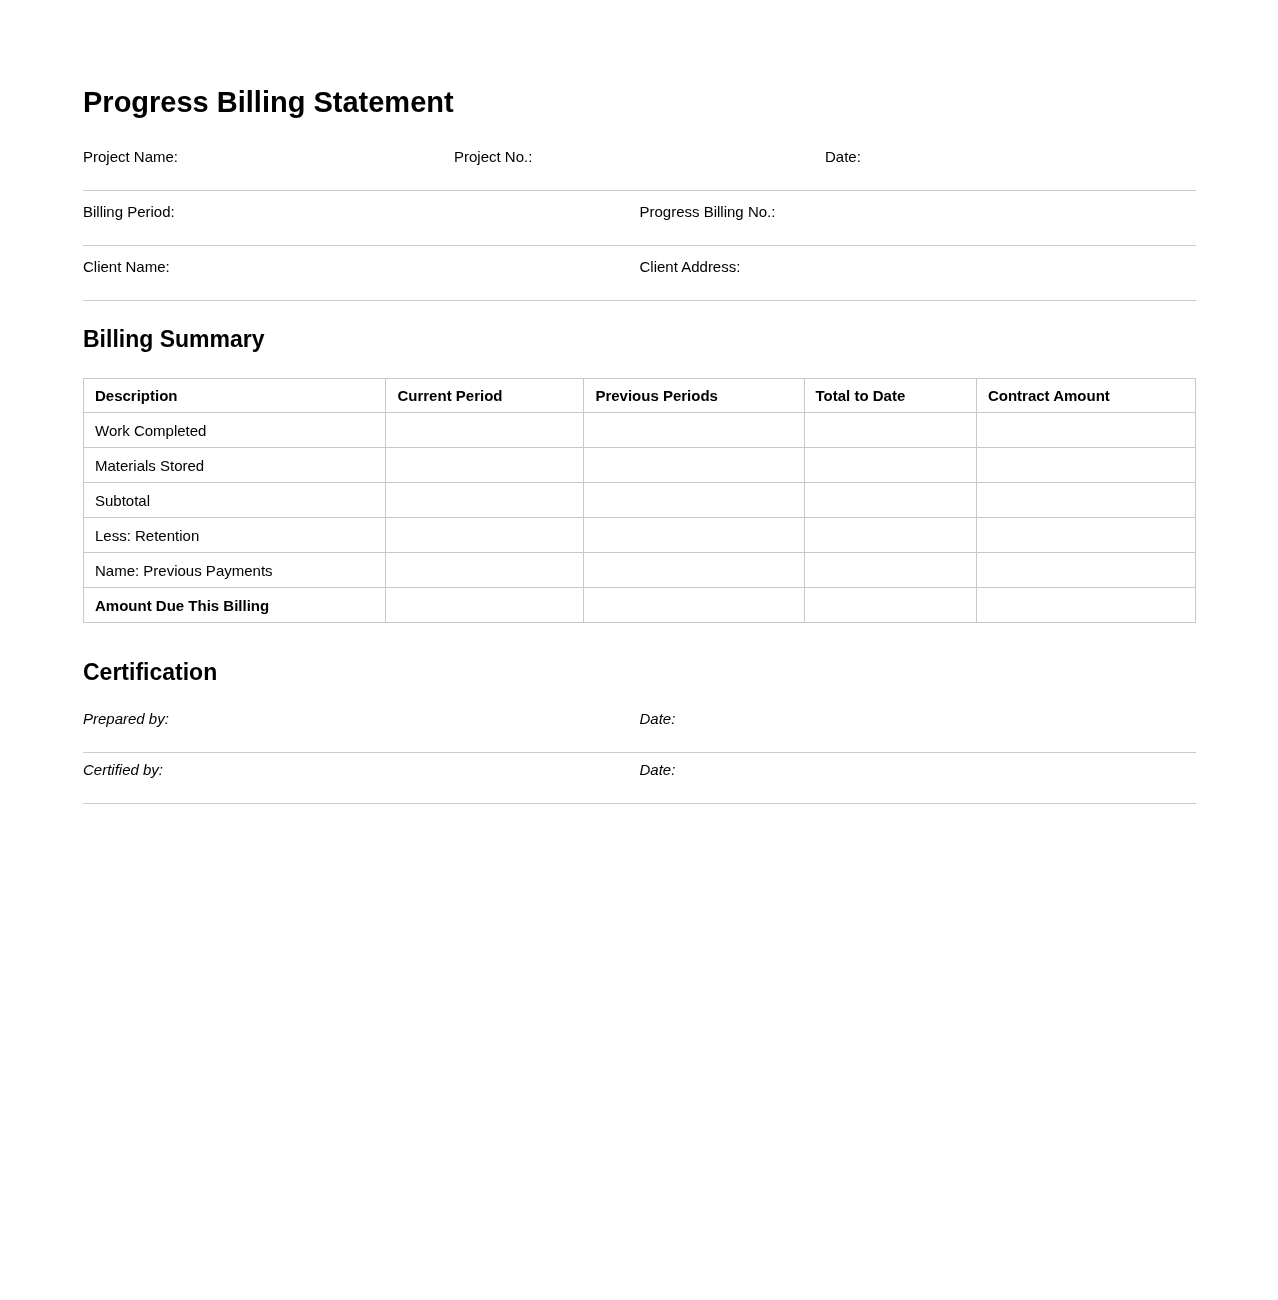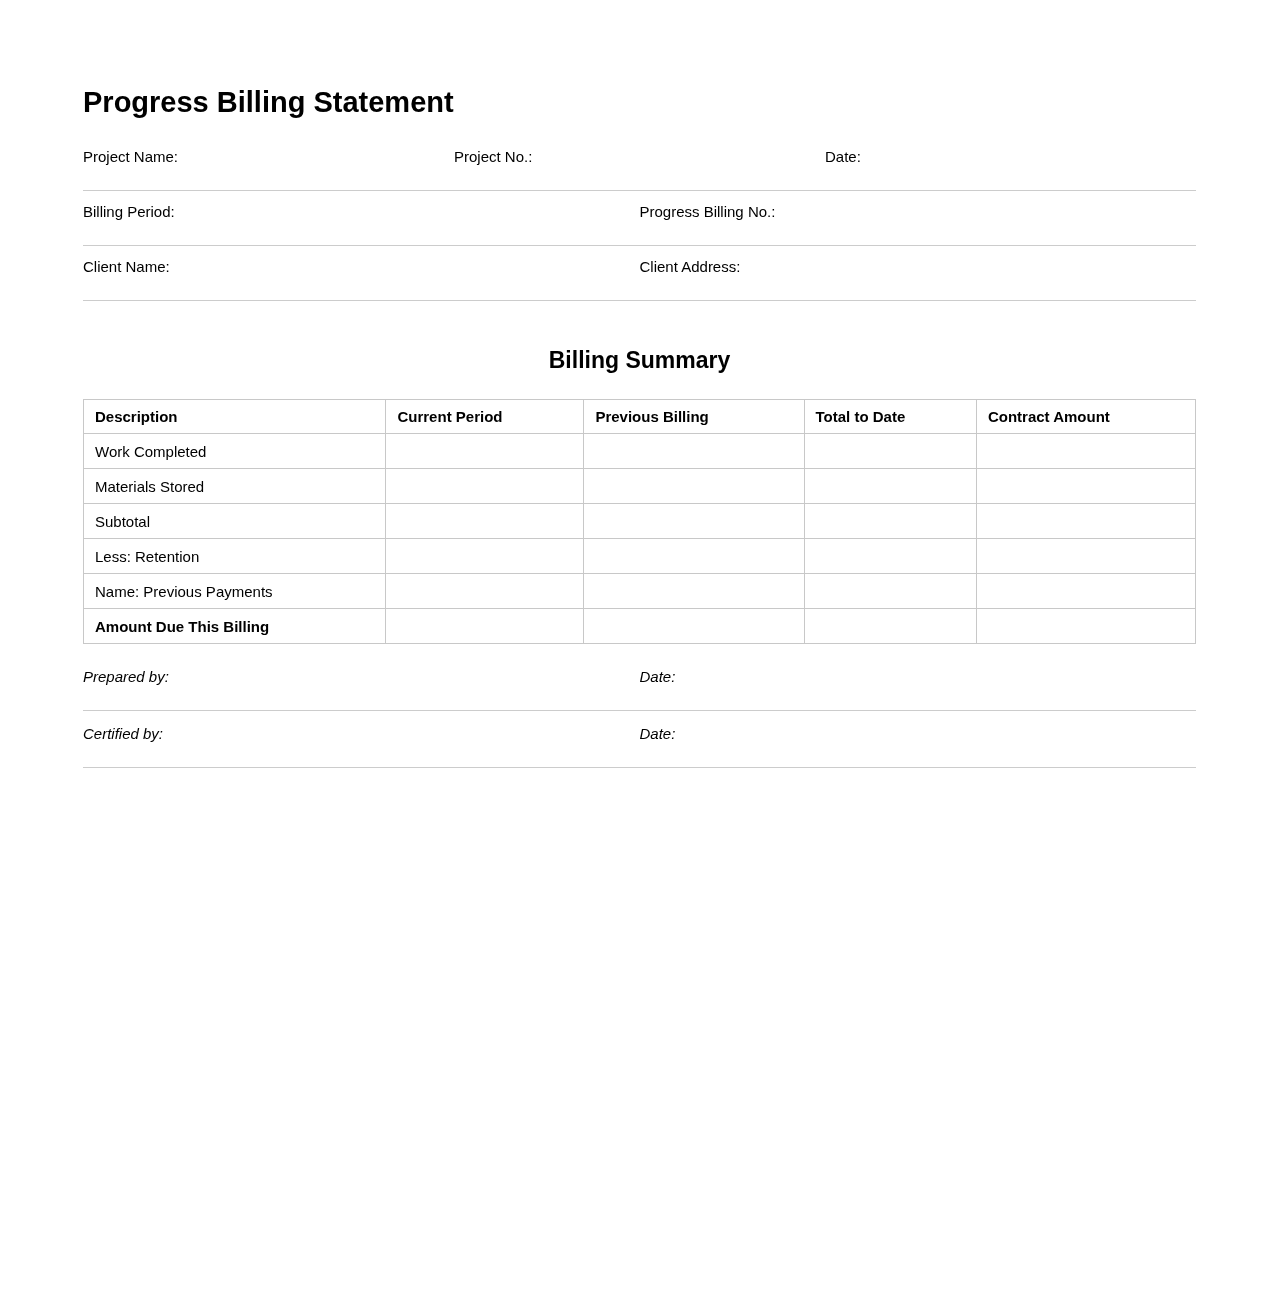--- a/index.html
+++ b/index.html
@@ -35,21 +35,21 @@
   }
   .field-row.cols-3 .field { flex: 1 1 0; }
   .field-row.cols-2 .field { flex: 1 1 0; }
   .field .line {
     margin-top: 25px;
     border-bottom: 1px solid #cccccc;
     height: 1px;
   }
   .mt-row { margin-top: 12px; }
   
-  .billing-summary-heading { margin-top: 46px; text-align: center; }
+  .billing-summary-heading { margin-top: 25px; }
   table.summary-table {
     margin-top: 25px;
     width: 100%;
     border-collapse: collapse;
     table-layout: fixed;
     border-radius: 6px;
   }
   table.summary-table th,
   table.summary-table td {
     border: 1px solid #c8c8c8;
@@ -65,21 +65,21 @@
   }
   .col-desc     { width: 27.2%; }
   .col-current  { width: 17.8%; }
   .col-previous { width: 19.8%; }
   .col-total    { width: 15.5%; }
   .col-contract { width: 19.7%; }
   tr.emphasis td.desc-cell { font-weight: bold; }
   
   .certification-heading { margin-top: 36px; }
   .cert-row { margin-top: 24px; font-style: italic; }
-  .cert-row + .cert-row { margin-top: 14px; }
+  .cert-row + .cert-row { margin-top: 8px; }
 </style>
 </head>
 <body>
 
 <div class="page">
 
   <h1 class="doc-title">Progress Billing Statement</h1>
 
   <div class="field-row cols-3">
     <div class="field">
@@ -118,21 +118,21 @@
     </div>
   </div>
 
   <h2 class="section-heading billing-summary-heading">Billing Summary</h2>
 
   <table class="summary-table">
     <thead>
       <tr>
         <th class="col-desc">Description</th>
         <th class="col-current">Current Period</th>
-        <th class="col-previous">Previous Billing</th>
+        <th class="col-previous">Previous Periods</th>
         <th class="col-total">Total to Date</th>
         <th class="col-contract">Contract Amount</th>
       </tr>
     </thead>
     <tbody>
       <tr>
         <td class="desc-cell">Work Completed</td>
         <td></td>
         <td></td>
         <td></td>
@@ -169,20 +169,21 @@
       <tr class="emphasis">
         <td class="desc-cell">Amount Due This Billing</td>
         <td></td>
         <td></td>
         <td></td>
         <td></td>
       </tr>
     </tbody>
   </table>
 
+  <h2 class="section-heading certification-heading">Certification</h2>
 
   <div class="field-row cols-2 cert-row">
     <div class="field">
       <div class="label">Prepared by:</div>
       <div class="line"></div>
     </div>
     <div class="field">
       <div class="label">Date:</div>
       <div class="line"></div>
     </div>

